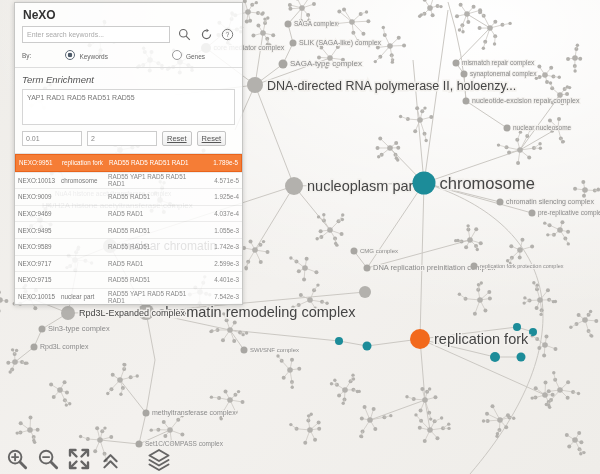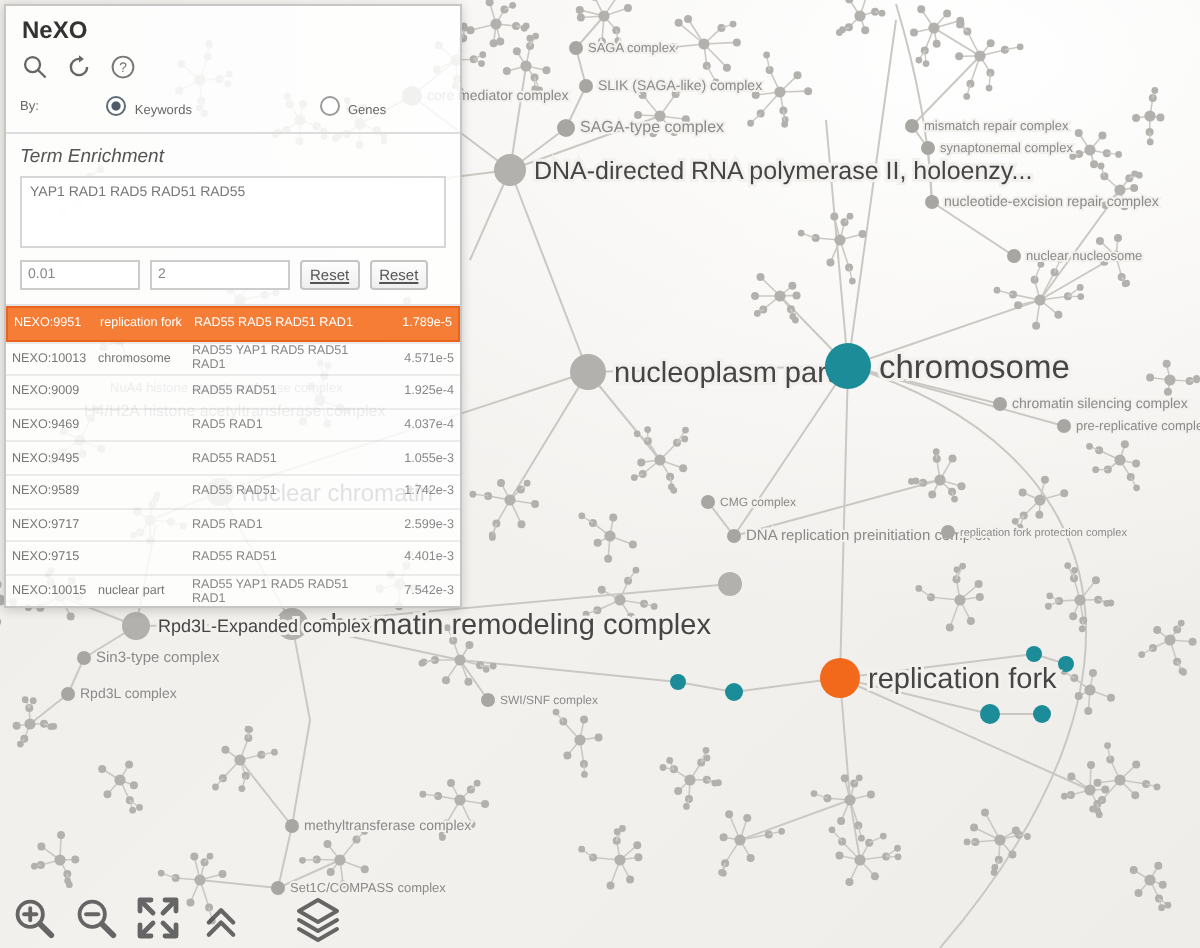--- a/index.html
+++ b/index.html
@@ -5,21 +5,21 @@
   html,body{margin:0;padding:0;}
   body{width:600px;height:474px;overflow:hidden;font-family:"Liberation Sans",sans-serif;
        -webkit-font-smoothing:antialiased;}
   #stage{position:relative;width:600px;height:474px;
     background:
       radial-gradient(900px 520px at 80% 6%, #ffffff 0%, rgba(255,255,255,0) 55%),
       linear-gradient(135deg,#efede9 0%,#f3f1ee 52%,#efede9 100%);}
   #graph{position:absolute;left:0;top:0;}
 
   
-  #panel{position:absolute;left:2px;top:2px;width:227px;
+  #panel{position:absolute;left:14px;top:2px;width:227px;
     background:rgba(255,255,255,0.84);border:1px solid #c6c6c4;
     box-shadow:0 1px 5px rgba(0,0,0,0.18);}
   .title{font-size:12px;font-weight:bold;color:#333;padding:5px 8px 3px;}
   .search-row{display:flex;align-items:center;gap:7px;padding:1px 7px 4px;}
   .search-row input{flex:0 0 138px;height:15px;border:1px solid #ccc;background:#fff;
     font-size:7px;color:#555;padding:0 4px;outline:none;}
   .search-row input::placeholder{color:#aaa;}
   .icon-btn{display:inline-flex;width:15px;height:15px;align-items:center;justify-content:center;cursor:pointer;}
   .by-row{display:flex;align-items:center;font-size:6.5px;color:#666;padding:3px 7px 5px;gap:4px;}
   .by-row .gap{width:26px;}
@@ -1278,20 +1278,21 @@
       <text x="121" y="250.32" font-size="12" fill="#454545" stroke="#f3f1ee" stroke-width="3" paint-order="stroke" font-family="Liberation Sans, sans-serif">nuclear chromatin</text>
       <circle cx="68" cy="313" r="7" fill="#b3b1ad"></circle>
       <text x="79" y="316.24" font-size="9" fill="#454545" stroke="#f3f1ee" stroke-width="3" paint-order="stroke" font-family="Liberation Sans, sans-serif">Rpd3L-Expanded complex</text>
       <circle cx="365" cy="292" r="6" fill="#b3b1ad"></circle>
     </svg>
 
   <div id="panel">
     <div class="title">NeXO</div>
 
     <div class="search-row">
+      <input type="text" placeholder="Enter search keywords..." style="">
       <span class="icon-btn">
         <svg width="13" height="13" viewBox="0 0 16 16" fill="none" stroke="#666" stroke-width="1.4">
           <circle cx="6.5" cy="6.5" r="4.6"></circle>
             <line x1="10" y1="10" x2="14.5" y2="14.5"></line>
         </svg>
       </span>
       <span class="icon-btn">
         <svg width="13" height="13" viewBox="0 0 16 16" fill="none" stroke="#666" stroke-width="1.5">
           <path d="M13 8 A5 5 0 1 1 8 3"></path>
             <path d="M8 0.8 L11 3 L8 5.2" fill="#666" stroke="none"></path>

